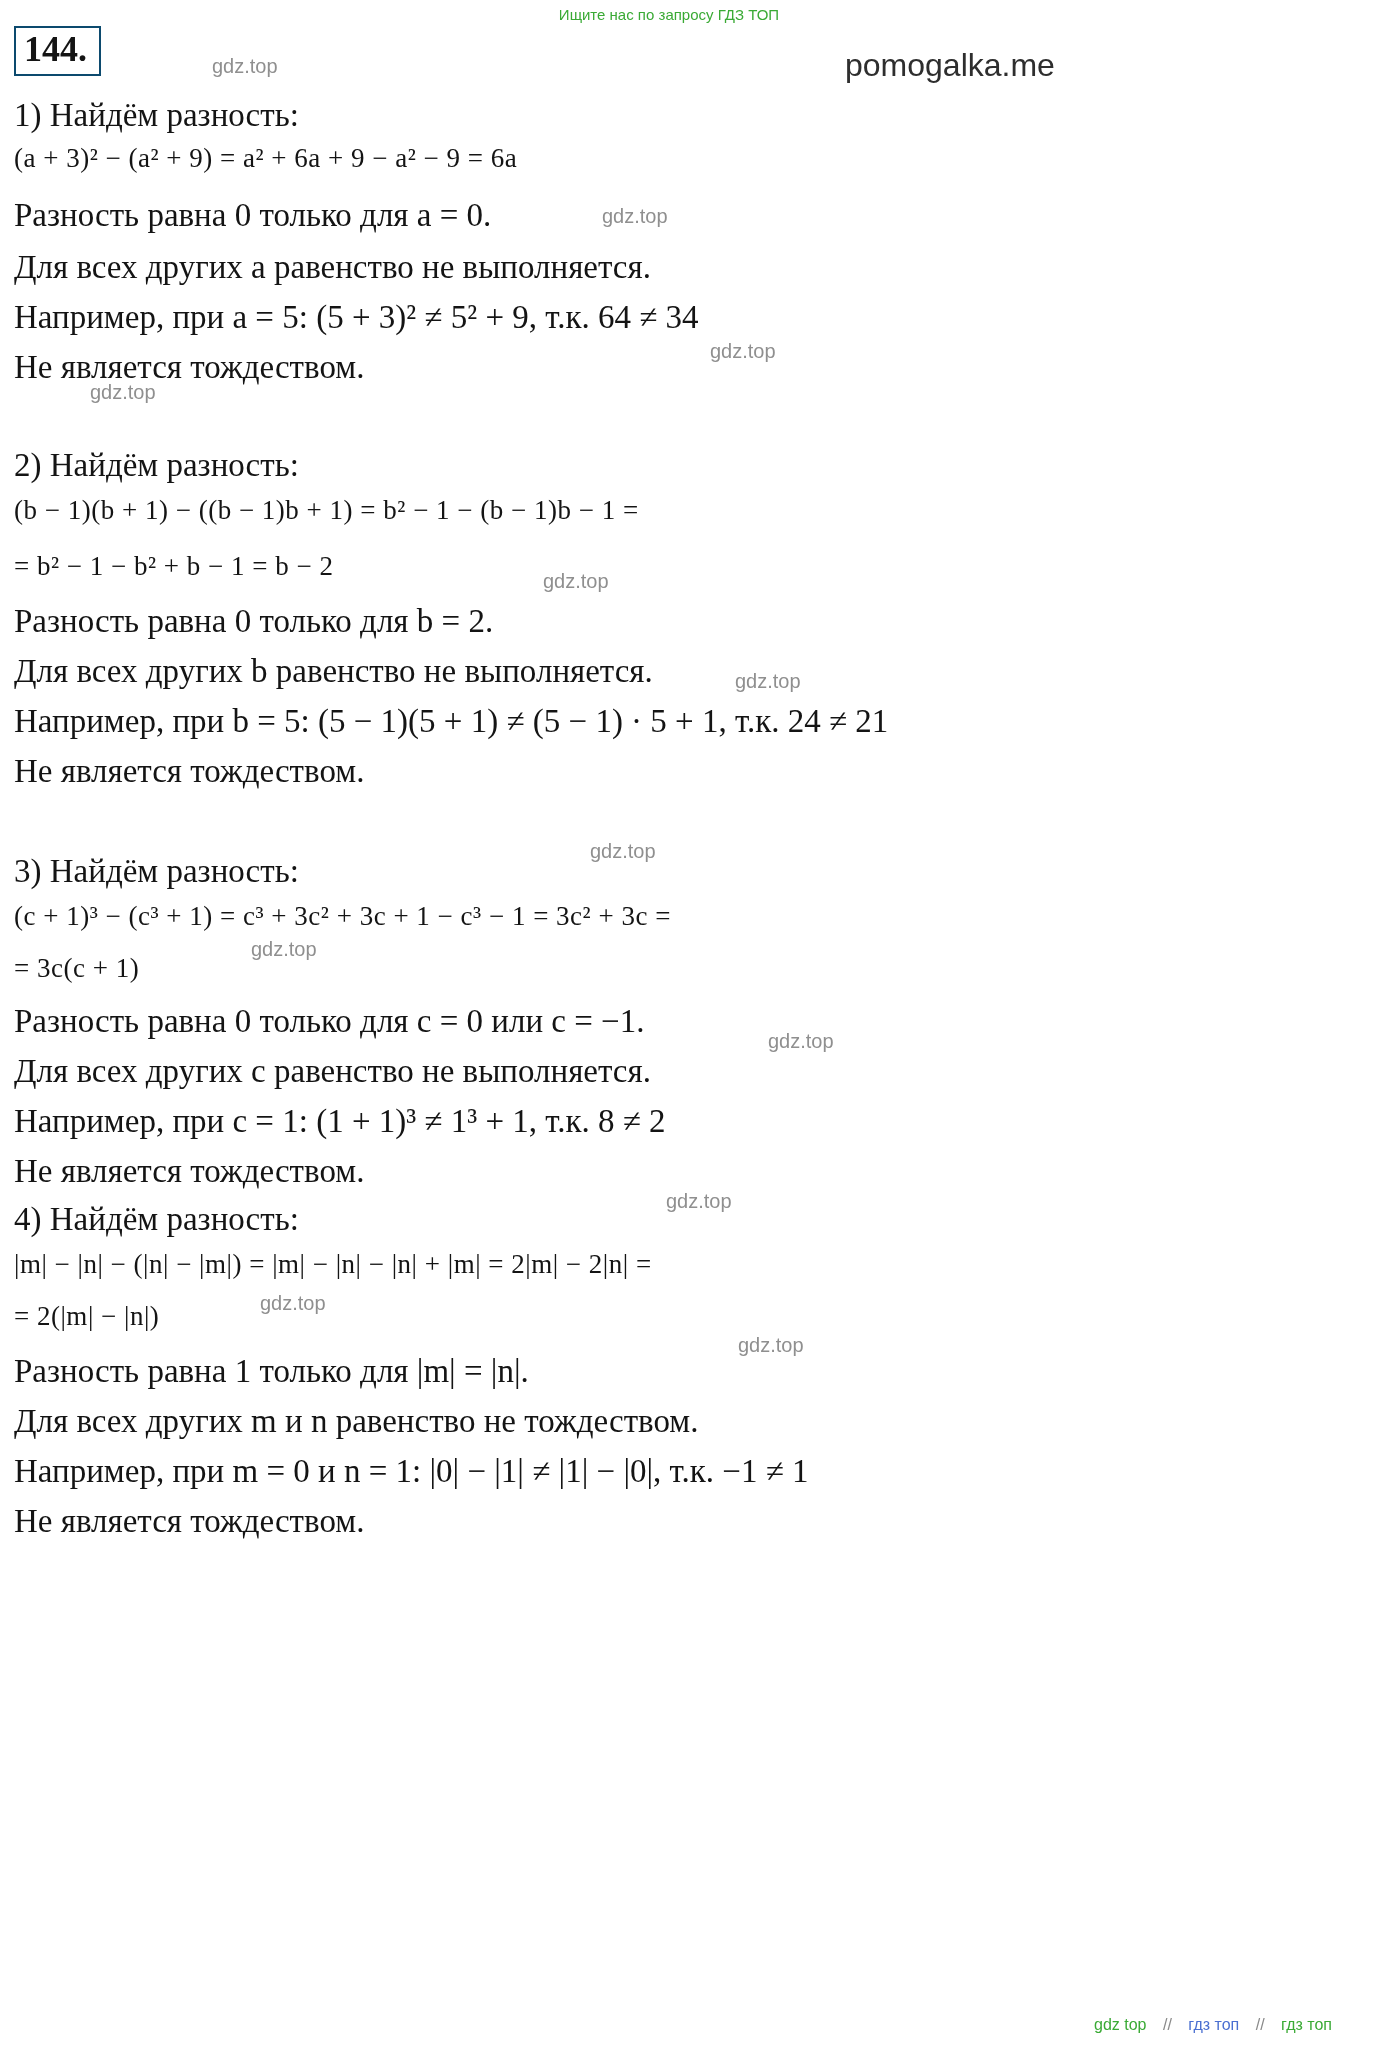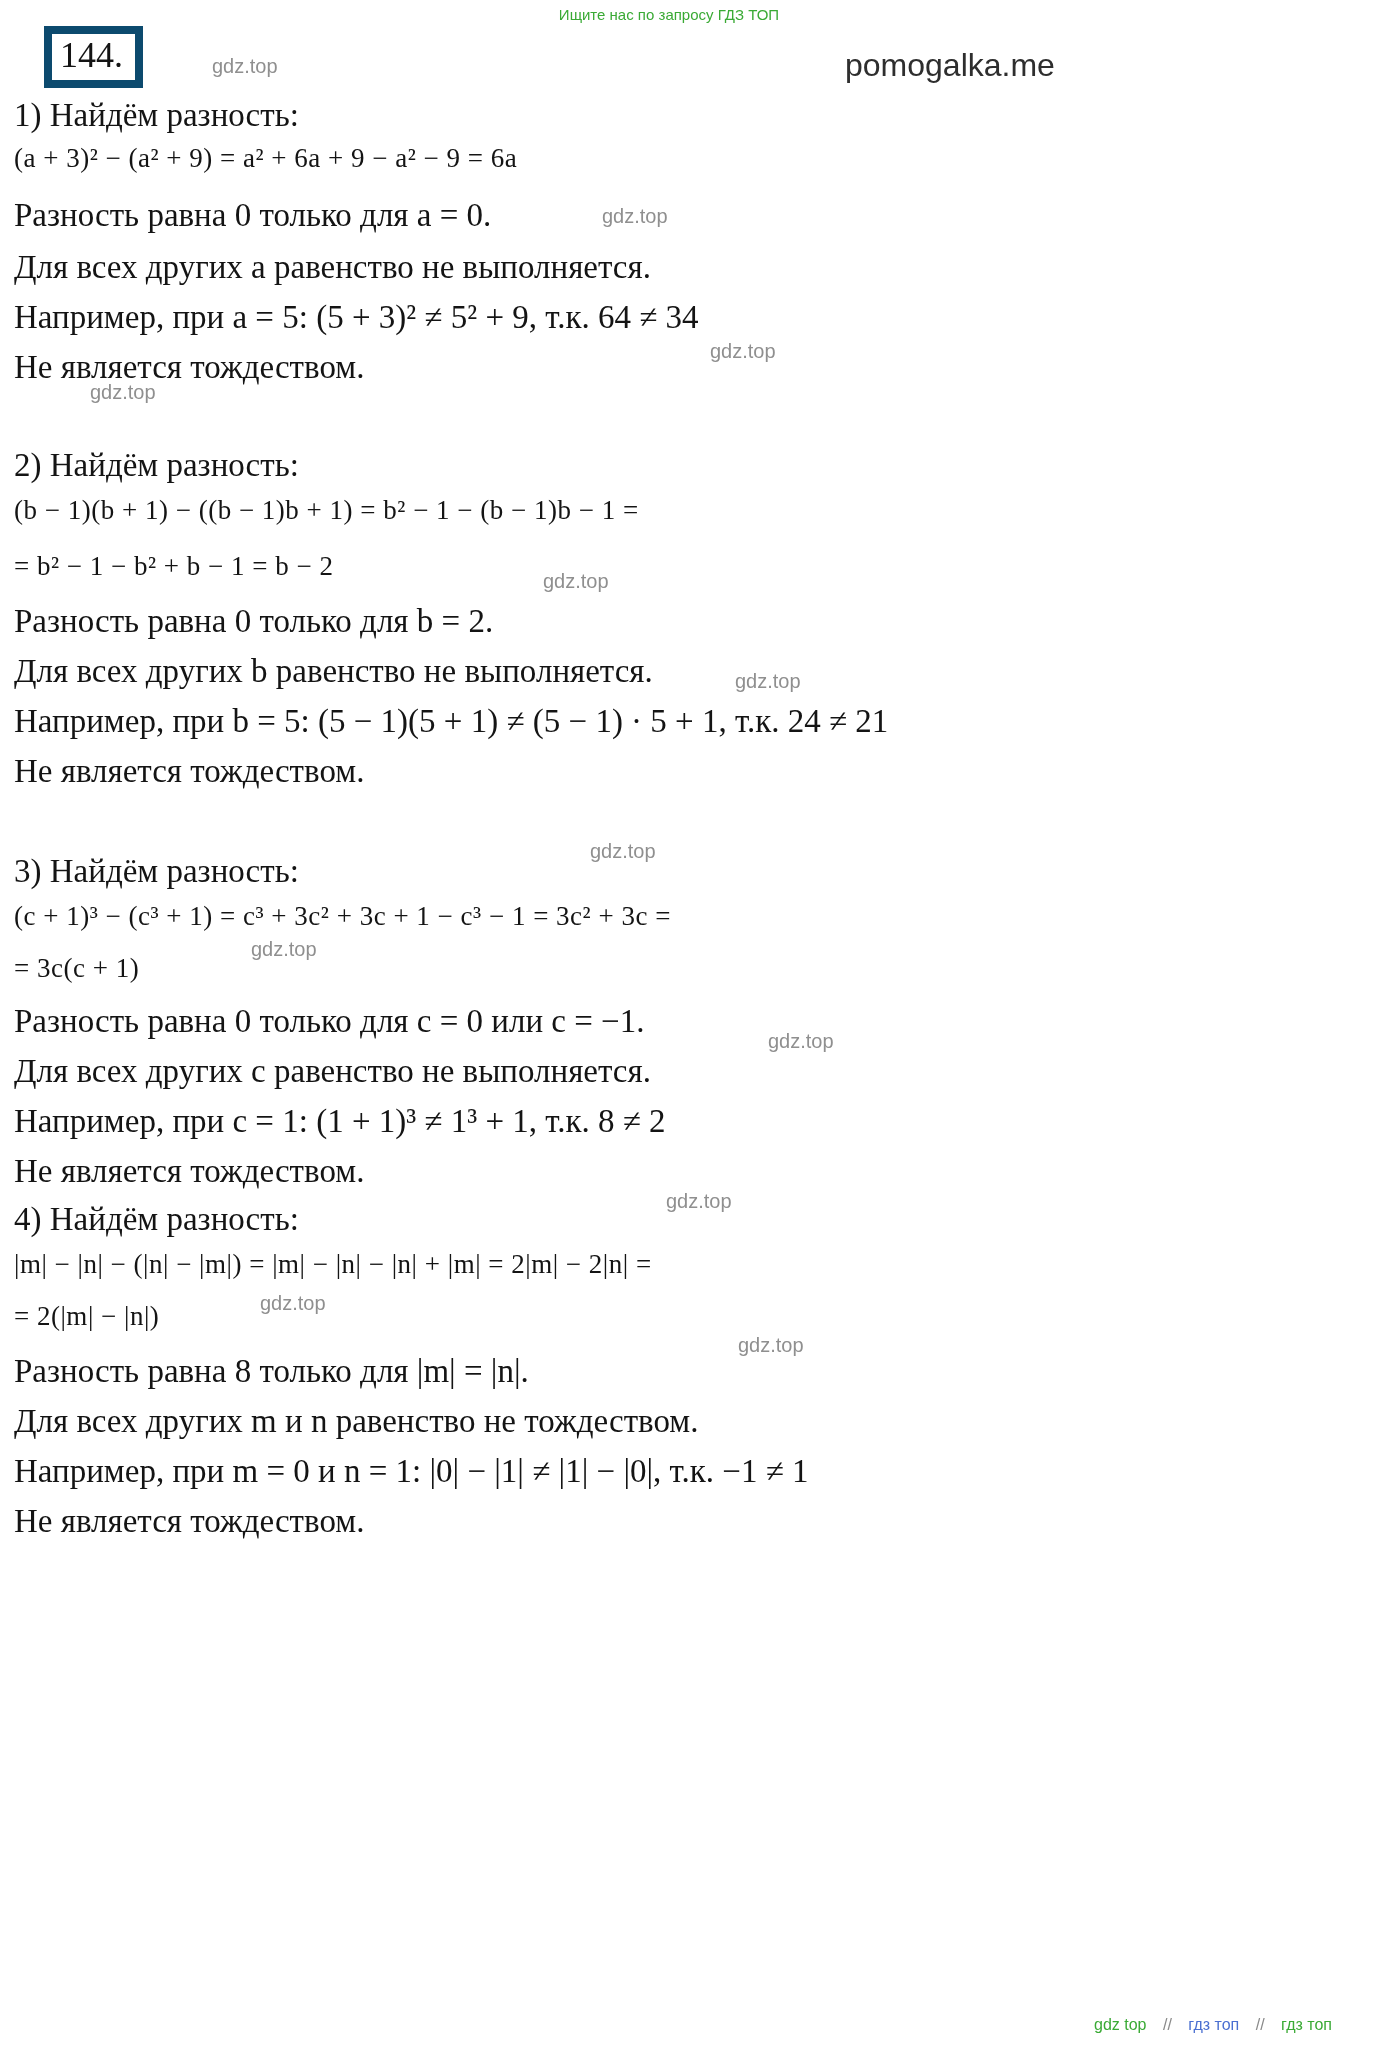--- a/index.html
+++ b/index.html
@@ -18,25 +18,24 @@
     font-family: "Liberation Sans", sans-serif;
     font-size: 15px; color: #3aaa35; z-index: 3;
   }
   .brand {
     position: absolute; top: 12px; left: 845px;
     font-family: "Liberation Sans", sans-serif;
     font-size: 32px; color: #2e2e2e; z-index: 3; margin-top: 35px;
   }
   .numbox {
     position: absolute; top: 26px; left: 14px;
-    border: 8px solid #0c4a6e;
+    border: 2px solid #0c4a6e;
     padding: 0px 12px 4px 8px;
-    font-weight: normal; font-size: 36px; z-index: 3;
+    font-weight: bold; font-size: 36px; z-index: 3;
     font-family: "Liberation Serif", serif;
-    margin-left: 30px;
   }
   .line {
     position: absolute; left: 14px;
     font-size: 33px; line-height: 1.2;
     white-space: pre; z-index: 2; text-align: right;
   }
   .eq { font-size: 27px; letter-spacing: 0.5px; }
   .wm {
     position: absolute;
     font-family: "Liberation Sans", sans-serif;
@@ -107,21 +106,21 @@
     <div class="line" style="top:1002px">Разность равна 0 только для c = 0 или c = −1.</div>
     <div class="line" style="top:1052px">Для всех других c равенство не выполняется.</div>
     <div class="line" style="top:1102px">Например, при c = 1: (1 + 1)³ ≠ 1³ + 1, т.к. 8 ≠ 2</div>
     <div class="line" style="top:1152px">Не является тождеством.</div>
   </section>
 
   <section>
     <div class="line" style="top:1200px">4) Найдём разность:</div>
     <div class="line eq" style="top:1248px">|m| − |n| − (|n| − |m|) = |m| − |n| − |n| + |m| = 2|m| − 2|n| =</div>
     <div class="line eq" style="top:1300px">= 2(|m| − |n|)</div>
-    <div class="line" style="top:1352px">Разность равна 8 только для |m| = |n|.</div>
+    <div class="line" style="top:1352px">Разность равна 1 только для |m| = |n|.</div>
     <div class="line" style="top:1402px">Для всех других m и n равенство не тождеством.</div>
     <div class="line" style="top:1452px">Например, при m = 0 и n = 1: |0| − |1| ≠ |1| − |0|, т.к. −1 ≠ 1</div>
     <div class="line" style="top:1502px">Не является тождеством.</div>
   </section>
 
   <div class="footer">
     <span style="color: rgb(58, 170, 53);">gdz top</span>
     <span style="color: rgb(138, 138, 138);">//</span>
     <span style="color: rgb(74, 111, 209);">гдз топ</span>
     <span style="color: rgb(138, 138, 138);">//</span>

